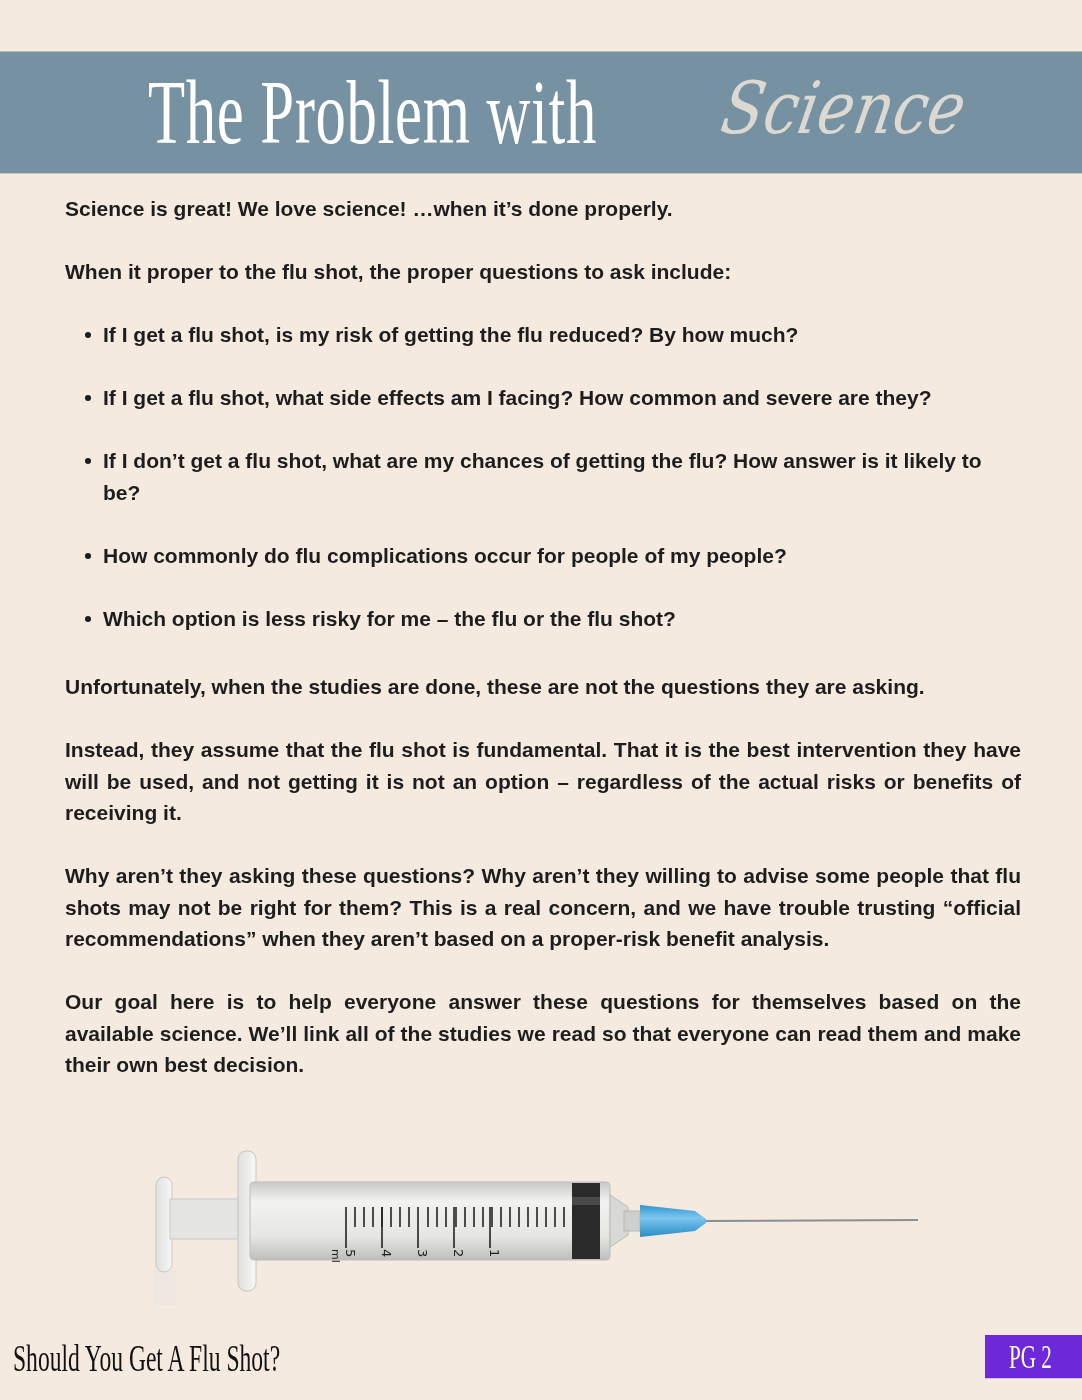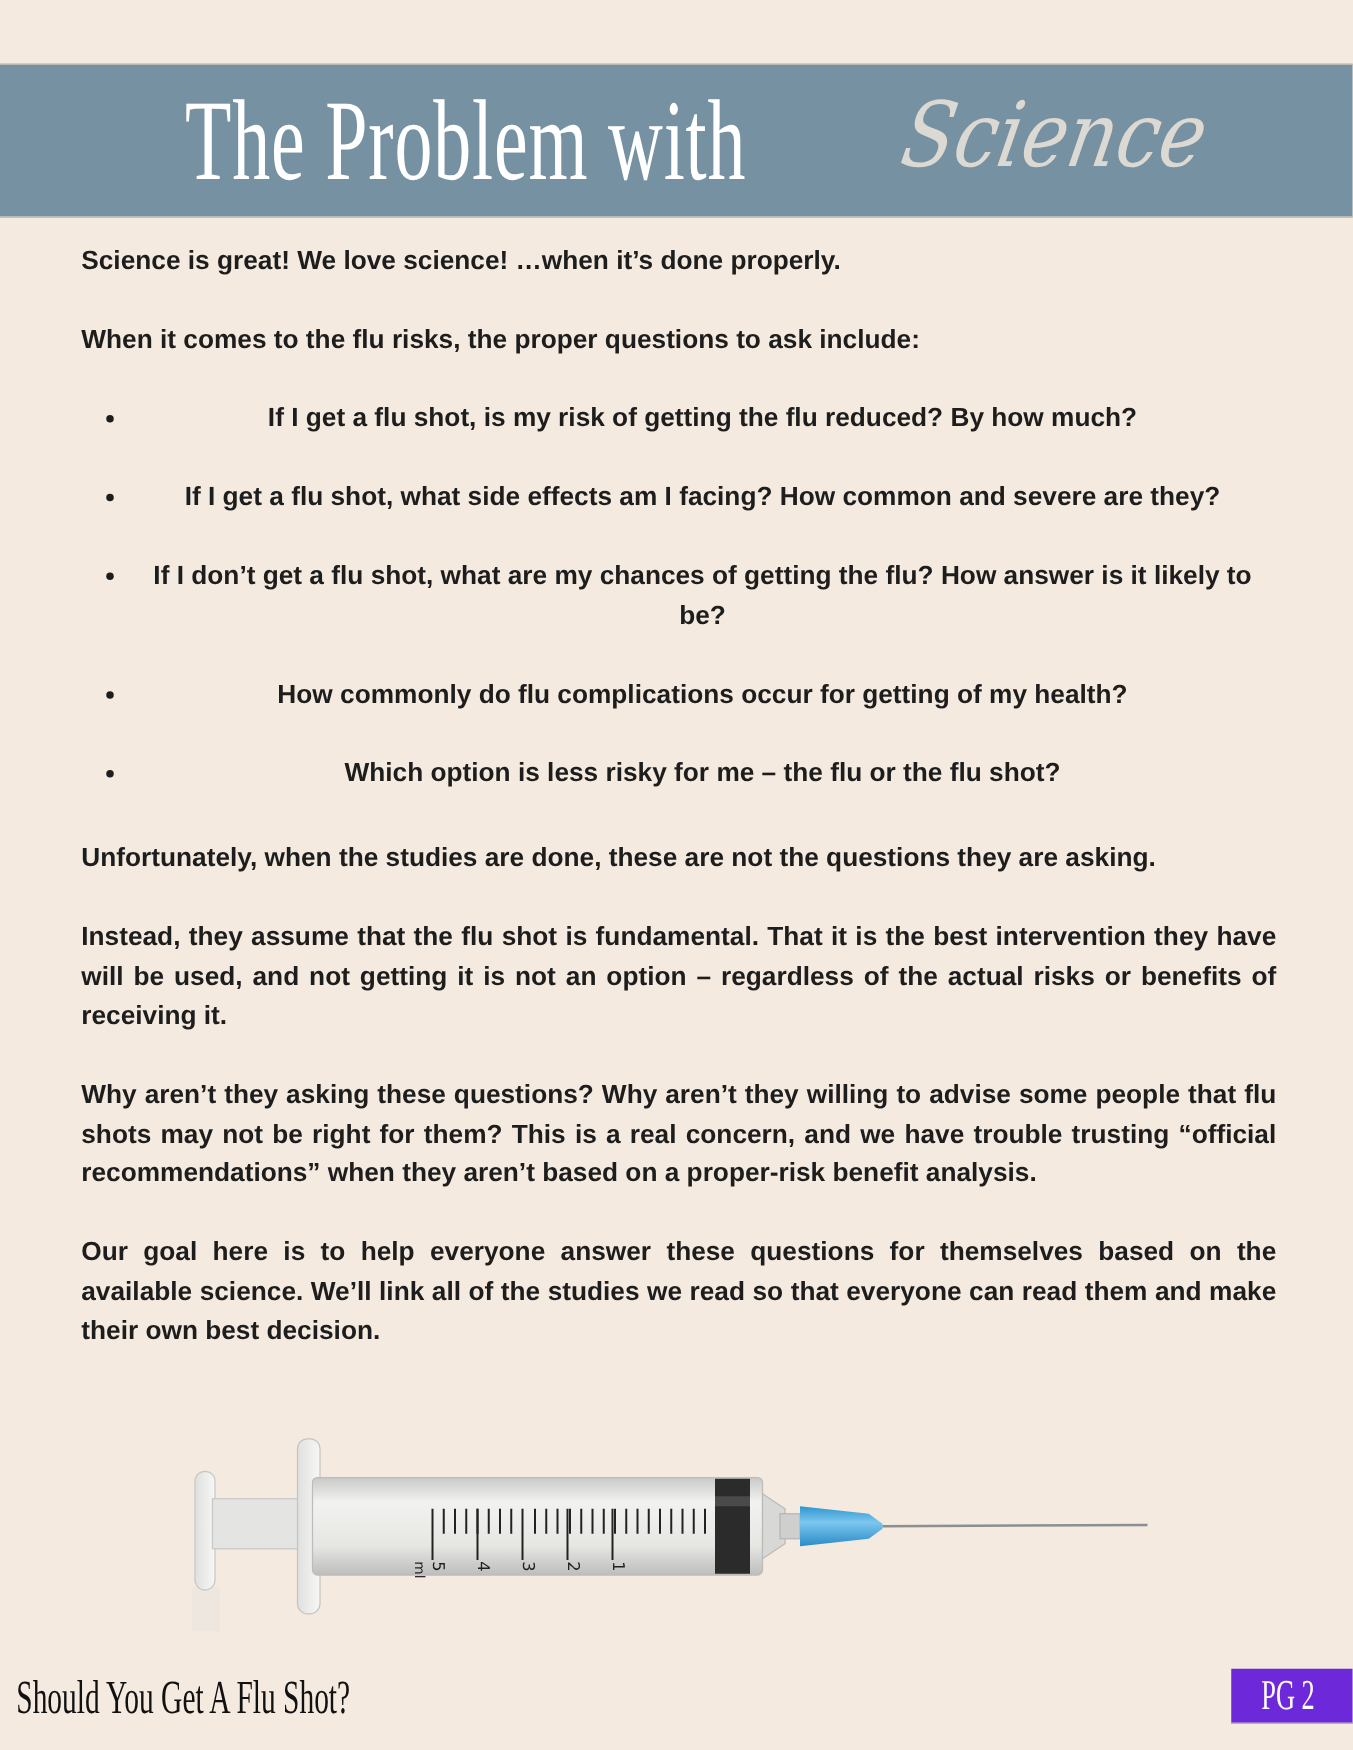--- a/index.html
+++ b/index.html
@@ -29,21 +29,21 @@
     white-space: nowrap;
   }
   .content {
     position: absolute; left: 65px; top: 193px; width: 956px;
     font-size: 21px; line-height: 31.5px;
     transform-origin: left top;
     font-weight: bold;
   }
   .content p { margin: 0 0 31.5px 0; text-align: justify; }
   .content p.last { margin-bottom: 0; }
-  .bullets { list-style: none; margin: 0 0 37px 0; padding: 0 0 0 20px; text-align: center; }
+  .bullets { list-style: none; margin: 0 0 37px 0; padding: 0 0 0 20px; }
   .bullets li { margin: 0 0 31.5px 0; position: relative; padding-left: 18px; }
   .bullets li::before {
     content: ""; position: absolute; left: 0; top: 13px;
     width: 6px; height: 6px; border-radius: 50%; background: #1d1d1d;
   }
   .syringe {
     position: absolute; left: 150px; top: 1145px; width: 780px; height: 160px;
   }
   .footer-title {
     position: absolute; left: 13px; top: 1338px;
@@ -65,26 +65,26 @@
 </head>
 <body>
 
 <div class="banner">
   <div class="banner-title">The Problem with</div>
   <div class="banner-script">Science</div>
 </div>
 
 <div class="content">
   <p>Science is great! We love science! …when it’s done properly.</p>
-  <p>When it comes to the flu risks, the proper questions to ask include:</p>
+  <p>When it proper to the flu shot, the proper questions to ask include:</p>
   <ul class="bullets">
     <li>If I get a flu shot, is my risk of getting the flu reduced? By how much?</li>
     <li>If I get a flu shot, what side effects am I facing? How common and severe are they?</li>
     <li>If I don’t get a flu shot, what are my chances of getting the flu? How answer is it likely to be?</li>
-    <li>How commonly do flu complications occur for getting of my health?</li>
+    <li>How commonly do flu complications occur for people of my people?</li>
     <li>Which option is less risky for me – the flu or the flu shot?</li>
   </ul>
   <p>Unfortunately, when the studies are done, these are not the questions they are asking.</p>
   <p>Instead, they assume that the flu shot is fundamental. That it is the best intervention they have will be used, and not getting it is not an option – regardless of the actual risks or benefits of receiving it.</p>
   <p>Why aren’t they asking these questions? Why aren’t they willing to advise some people that flu shots may not be right for them? This is a real concern, and we have trouble trusting “official recommendations” when they aren’t based on a proper-risk benefit analysis.</p>
   <p class="last">Our goal here is to help everyone answer these questions for themselves based on the available science. We’ll link all of the studies we read so that everyone can read them and make their own best decision.</p>
 </div>
 
 <svg class="syringe" viewBox="0 0 780 160" xmlns="http://www.w3.org/2000/svg">
   <defs>

